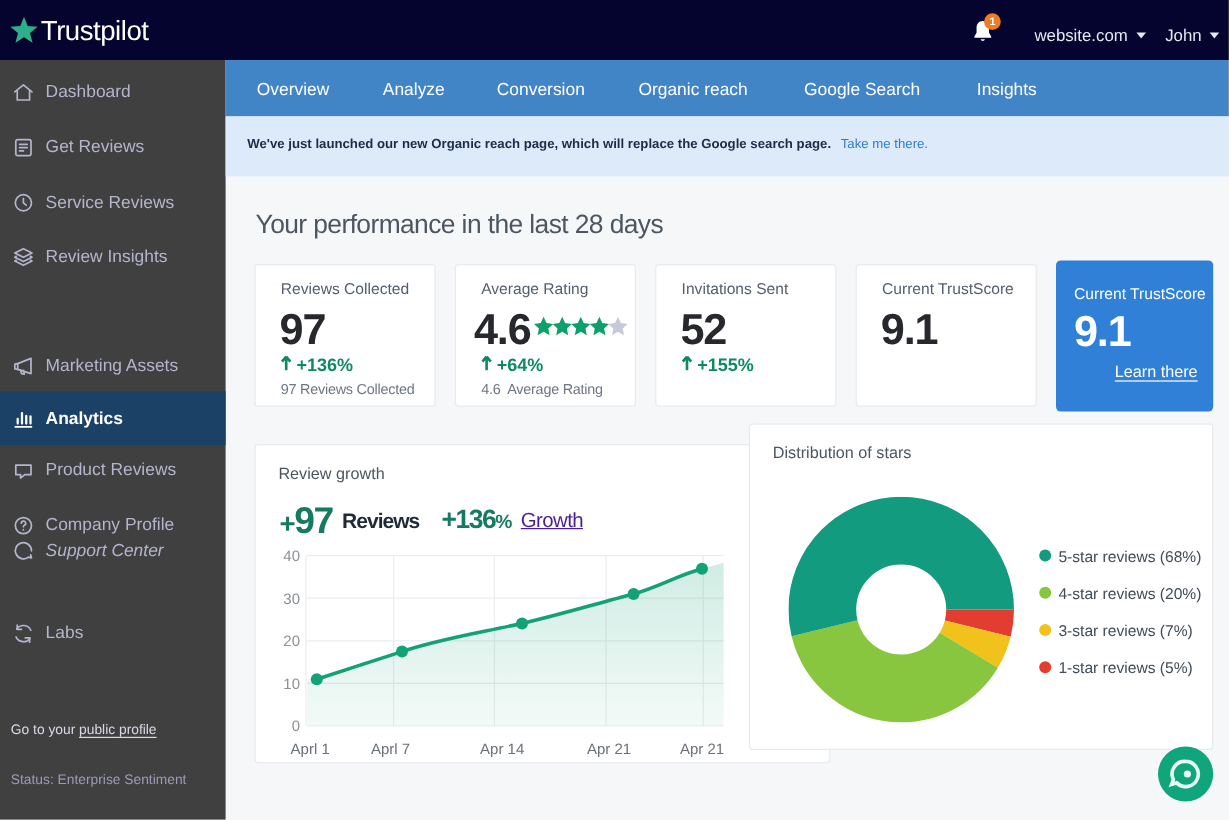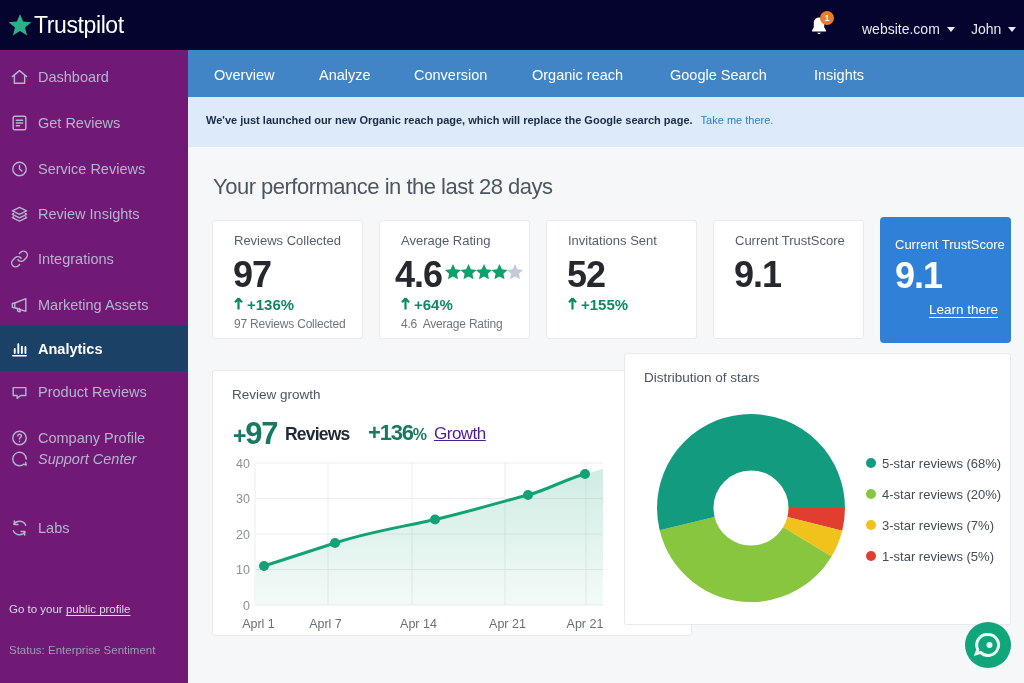--- a/index.html
+++ b/index.html
@@ -6,21 +6,21 @@
 html,body { width:1024px; height:683px; overflow:hidden; font-family:"Liberation Sans", sans-serif; background:#f6f7f8; }
 
 #header { position:absolute; left:0; top:0; width:1024px; height:50px; background:#04042f; }
 #logo-star { position:absolute; left:8px; top:13px; }
 #logo-text { position:absolute; left:34px; top:12px; color:#fff; font-size:23px; font-weight:500; letter-spacing:-0.4px; }
 #bell { position:absolute; left:810px; top:16px; }
 #badge { position:absolute; left:820px; top:11px; width:14px; height:14px; border-radius:50%; background:#ec7d24; color:#fff; font-size:9px; font-weight:bold; text-align:center; line-height:14px; }
 .hdr-txt { position:absolute; top:21px; color:#e7e8f2; font-size:14px; }
 .caret { position:absolute; top:27px; width:0; height:0; border-left:4.5px solid transparent; border-right:4.5px solid transparent; border-top:5px solid #e7e8f2; }
 
-#sidebar { position:absolute; left:0; top:50px; width:188px; height:633px; background:#701a75; }
+#sidebar { position:absolute; left:0; top:50px; width:188px; height:633px; background:#404040; }
 .mitem { position:absolute; left:0; width:188px; height:45px; color:#b4b5cd; font-size:14.5px; }
 .mitem .lbl { position:absolute; left:38px; top:50%; transform:translateY(-50%); }
 .mitem svg { position:absolute; left:10px; top:50%; transform:translateY(-50%); }
 .mitem.active { background:#1c4166; color:#fff; }
 #profile-link { position:absolute; left:9px; top:553px; color:#d9dae6; font-size:11.5px; }
 #profile-link u { text-underline-offset:2px; }
 #status { position:absolute; left:9px; top:574px; color:#9b9cb4; font-size:11.5px;margin-top:20px; }
 
 #nav { position:absolute; left:188px; top:50px; width:836px; height:47px; background:#4285c6; }
 .tab { position:absolute; top:2px; height:47px; line-height:47px; color:#fff; font-size:14.5px; }
@@ -88,27 +88,20 @@
     <span class="lbl">Service Reviews</span>
   </div>
   <div class="mitem" style="top:141.5px;">
     <svg width="19" height="19" viewBox="0 0 24 24" fill="none" stroke="#b4b5cd" stroke-width="1.8" stroke-linecap="round" stroke-linejoin="round">
         <path d="M12 3.5 21 8l-9 4.5L3 8z"></path>
         <path d="m4.5 11.5-1.5 1 9 4.5 9-4.5-1.5-1"></path>
         <path d="m4.5 15.5-1.5 1 9 4.5 9-4.5-1.5-1"></path>
       </svg>
     <span class="lbl">Review Insights</span>
   </div>
-  <div class="mitem" style="top:186.5px;">
-    <svg width="19" height="19" viewBox="0 0 24 24" fill="none" stroke="#b4b5cd" stroke-width="1.8" stroke-linecap="round" stroke-linejoin="round">
-        <path d="M10 13a5 5 0 0 0 7.54.54l3-3a5 5 0 0 0-7.07-7.07l-1.72 1.71"></path>
-        <path d="M14 11a5 5 0 0 0-7.54-.54l-3 3a5 5 0 0 0 7.07 7.07l1.71-1.71"></path>
-      </svg>
-    <span class="lbl">Integrations</span>
-  </div>
   <div class="mitem" style="top:232.5px;">
     <svg width="19" height="19" viewBox="0 0 24 24" fill="none" stroke="#b4b5cd" stroke-width="1.8" stroke-linecap="round" stroke-linejoin="round">
         <path d="M3 10v5l3 .5V9.5z"></path>
         <path d="M6 9.5 20 4v16l-14-4.5"></path>
         <path d="M9 16l1 4 3 .5-1-4"></path>
       </svg>
     <span class="lbl">Marketing Assets</span>
   </div>
   <div class="mitem active" style="top:276px;">
     <svg width="19" height="19" viewBox="0 0 24 24" fill="none" stroke="#ffffff" stroke-width="1.8" stroke-linecap="round" stroke-linejoin="round">

